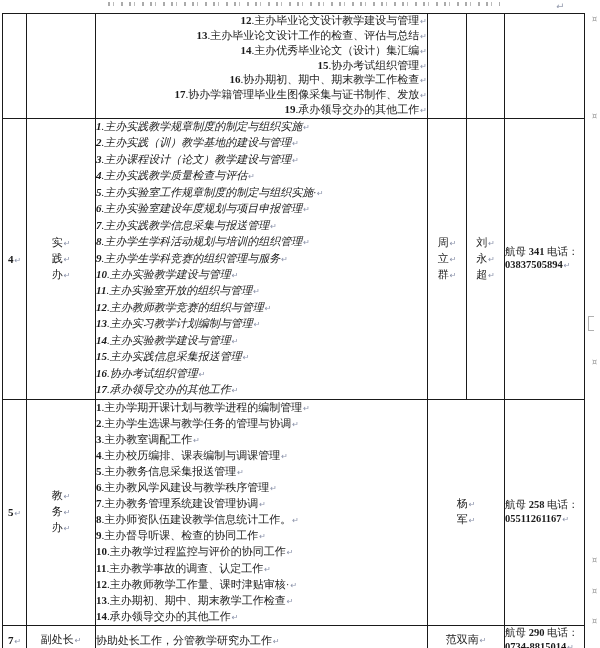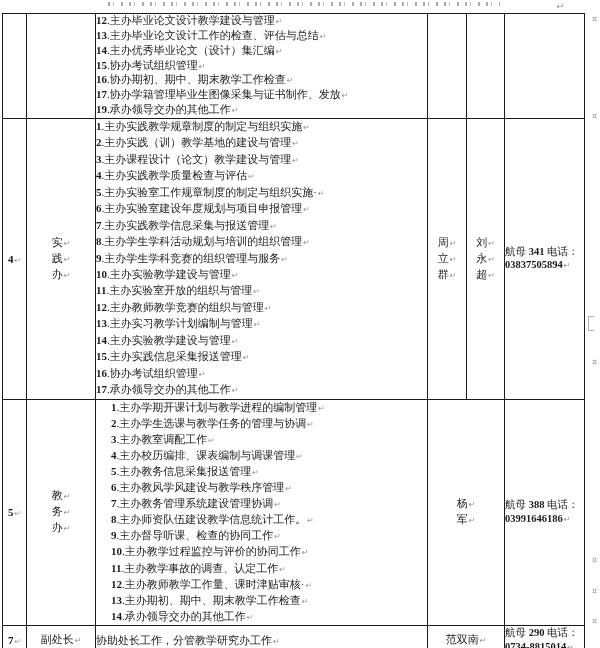--- a/index.html
+++ b/index.html
@@ -30,23 +30,23 @@
   table.doc td{
     border:1px solid #1a1a1a;
     padding:0;overflow:hidden;vertical-align:middle;
   }
   td.c-num{text-align:center;}
   td.c-title{text-align:center;line-height:14px;}
   td.c-duties{vertical-align:top;padding:1px 2px 0 3px;}
   td.c-duty-single{vertical-align:middle;padding-left:9px;}
   td.c-name{text-align:center;line-height:14px;}
   td.c-contact{padding:0 1px 0 4px;font-size:10.5px;line-height:13.5px;}
-  .lh-a .duty-line{line-height:13.85px;}
-  .lh-b .duty-line{line-height:14.45px;}
-  .lh-c .duty-line{line-height:14.1px;margin-left:15px;}
+  .lh-a .duty-line{line-height:13.85px;text-align:right;}
+  .lh-b .duty-line{line-height:14.45px;font-style:italic;}
+  .lh-c .duty-line{line-height:14.1px;}
   .duty-line{white-space:nowrap;}
   b{font-weight:bold;}
   .rm{
     color:#8890a8;font-size:8px;margin-left:1px;
     font-family:"DejaVu Sans",sans-serif;
   }
   .eor{
     position:absolute;left:592px;width:8px;height:8px;
     color:#9a9a9a;font-size:8px;line-height:8px;
     font-family:"DejaVu Sans",sans-serif;
@@ -153,22 +153,22 @@
           <div class="duty-line"><b>11</b>.主办教学事故的调查、认定工作<span class="rm">↵</span></div>
           <div class="duty-line"><b>12</b>.主办教师教学工作量、课时津贴审核·<span class="rm">↵</span></div>
           <div class="duty-line"><b>13</b>.主办期初、期中、期末教学工作检查<span class="rm">↵</span></div>
           <div class="duty-line"><b>14</b>.承办领导交办的其他工作<span class="rm">↵</span></div>
         </td>
     <td class="c-name" colspan="2">
           <div>杨<span class="rm">↵</span></div>
           <div>军<span class="rm">↵</span></div>
         </td>
     <td class="c-contact">
-      <div>航母 <b>388</b> 电话：</div>
-      <div><b>03991646186</b><span class="rm">↵</span></div>
+      <div>航母 <b>258</b> 电话：</div>
+      <div><b>05511261167</b><span class="rm">↵</span></div>
     </td>
   </tr>
 
   <tr style="height:30px">
     <td class="c-num"><b>7</b><span class="rm">↵</span></td>
     <td class="c-title">副处长<span class="rm">↵</span></td>
     <td class="c-duty-single">协助处长工作，分管教学研究办工作<span class="rm">↵</span></td>
     <td class="c-name" colspan="2">范双南<span class="rm">↵</span></td>
     <td class="c-contact">
       <div>航母 <b>290</b> 电话：</div>

